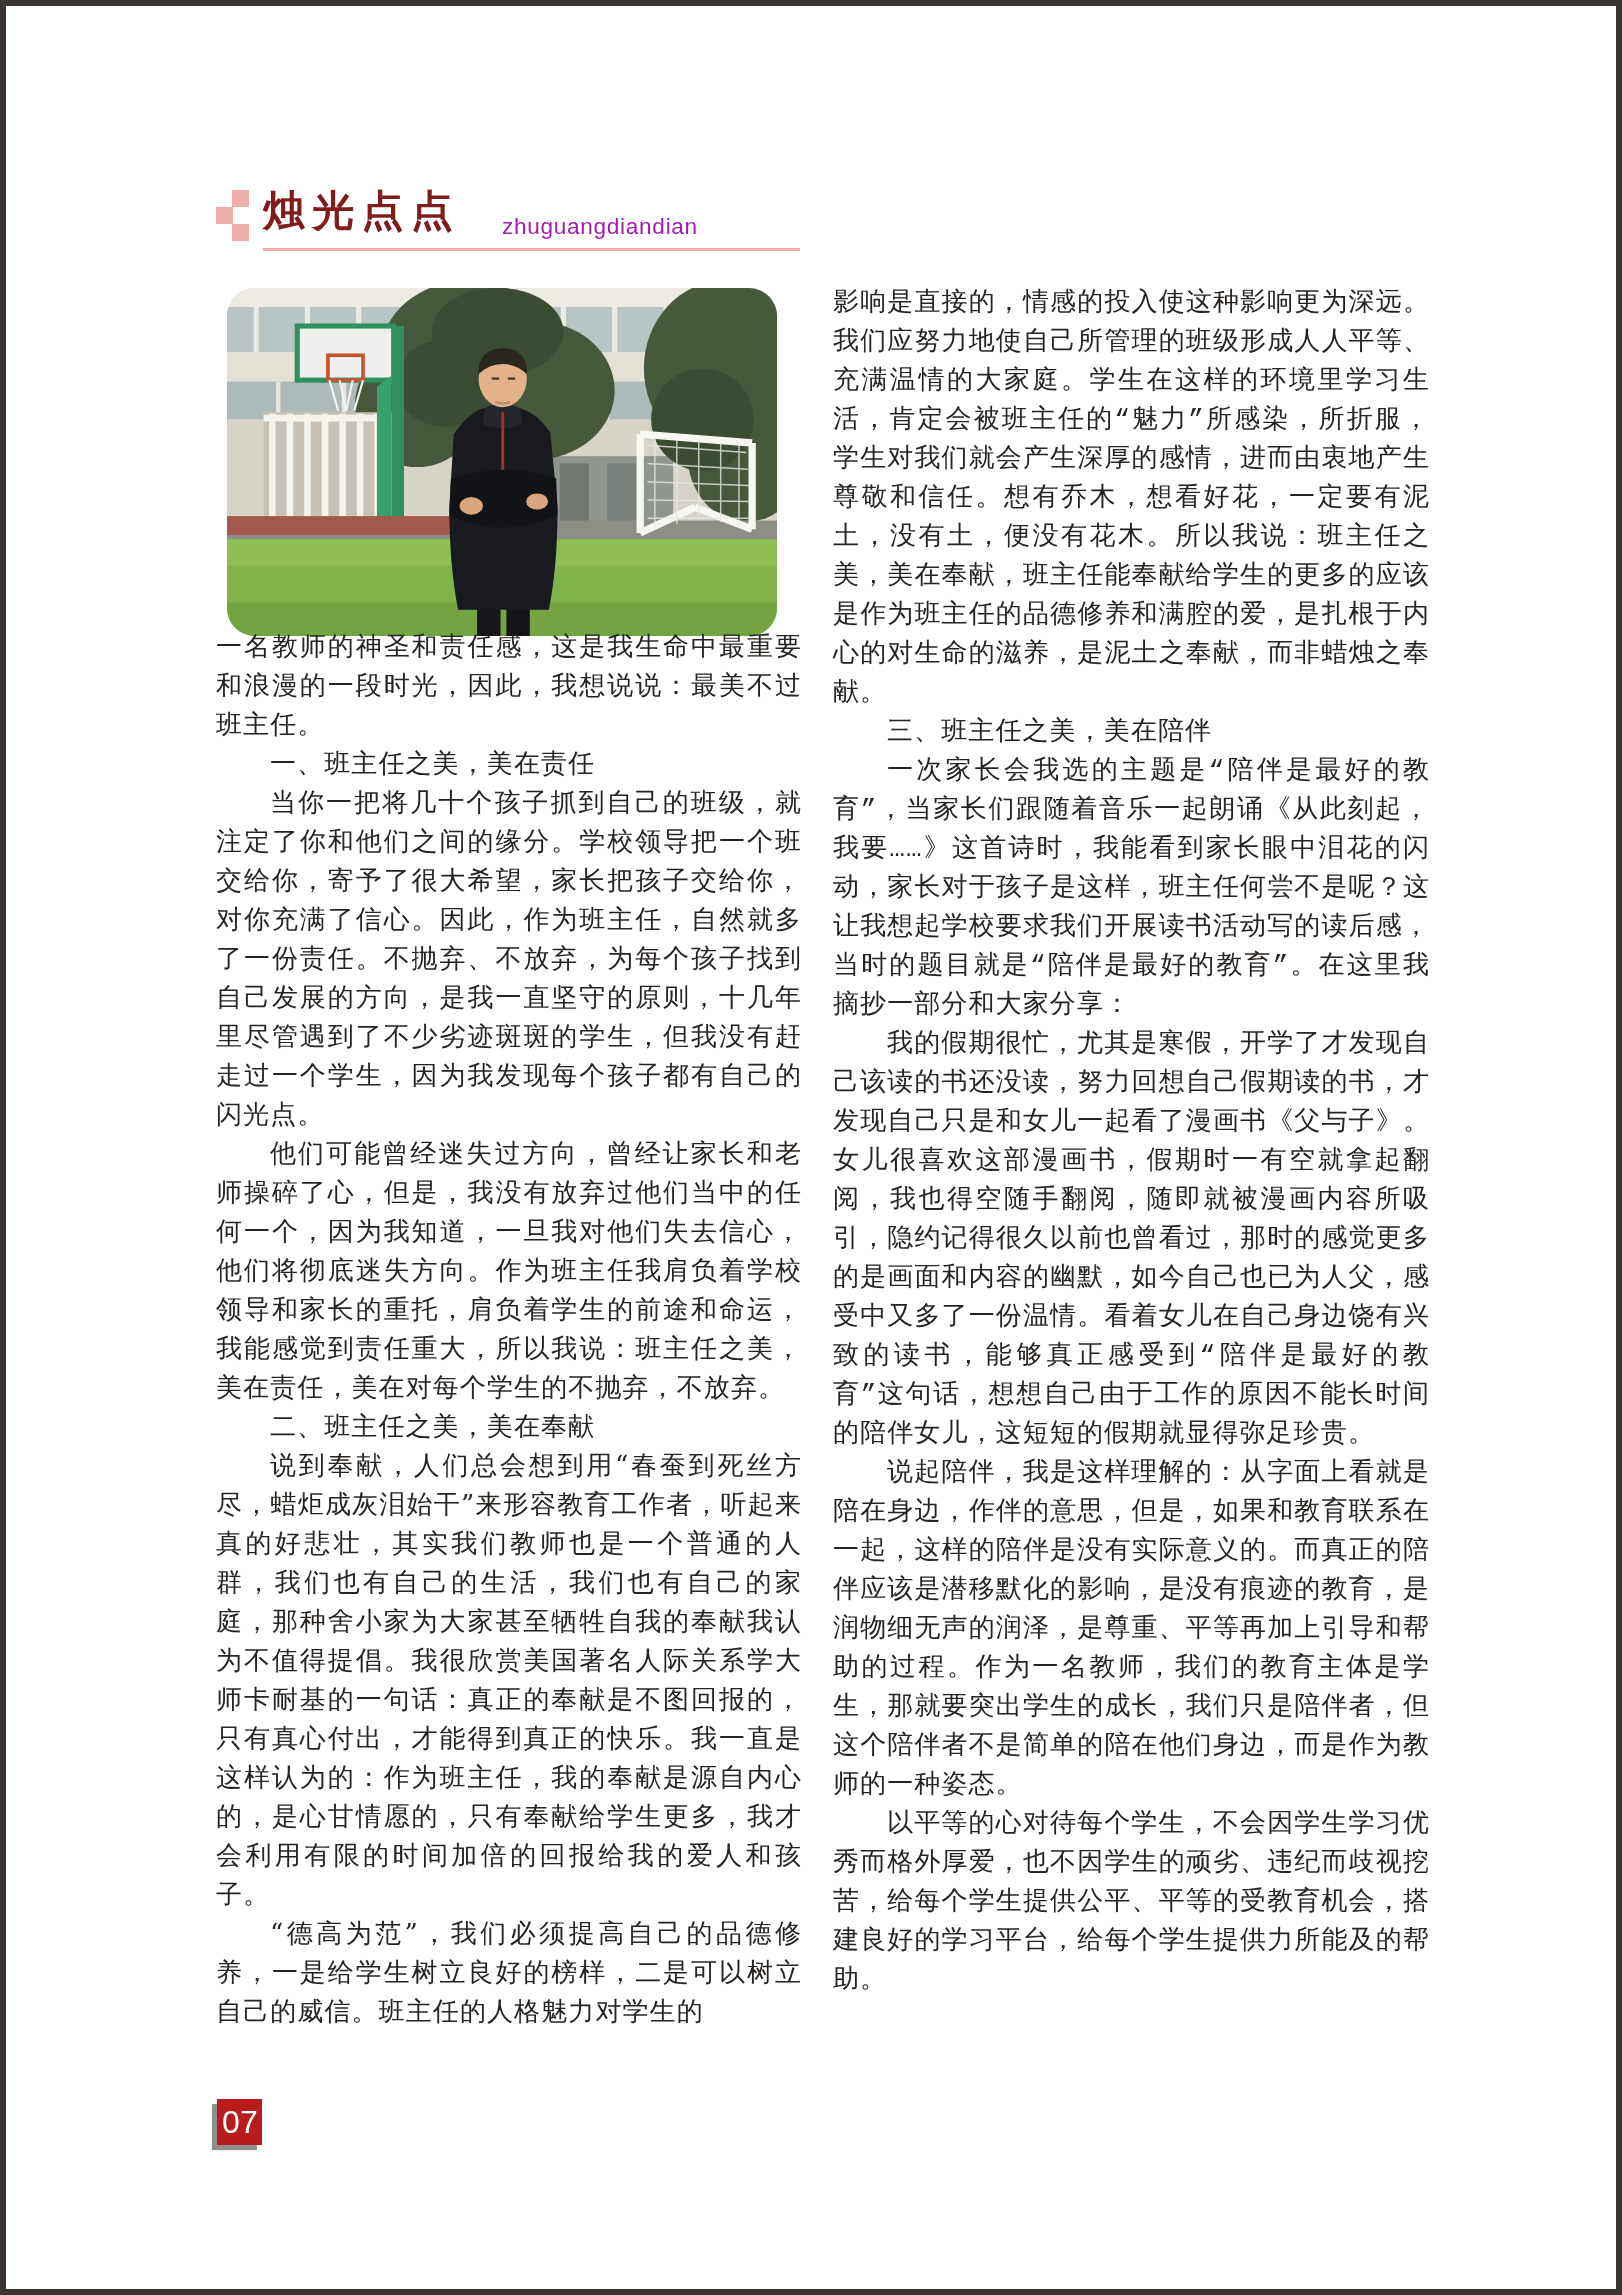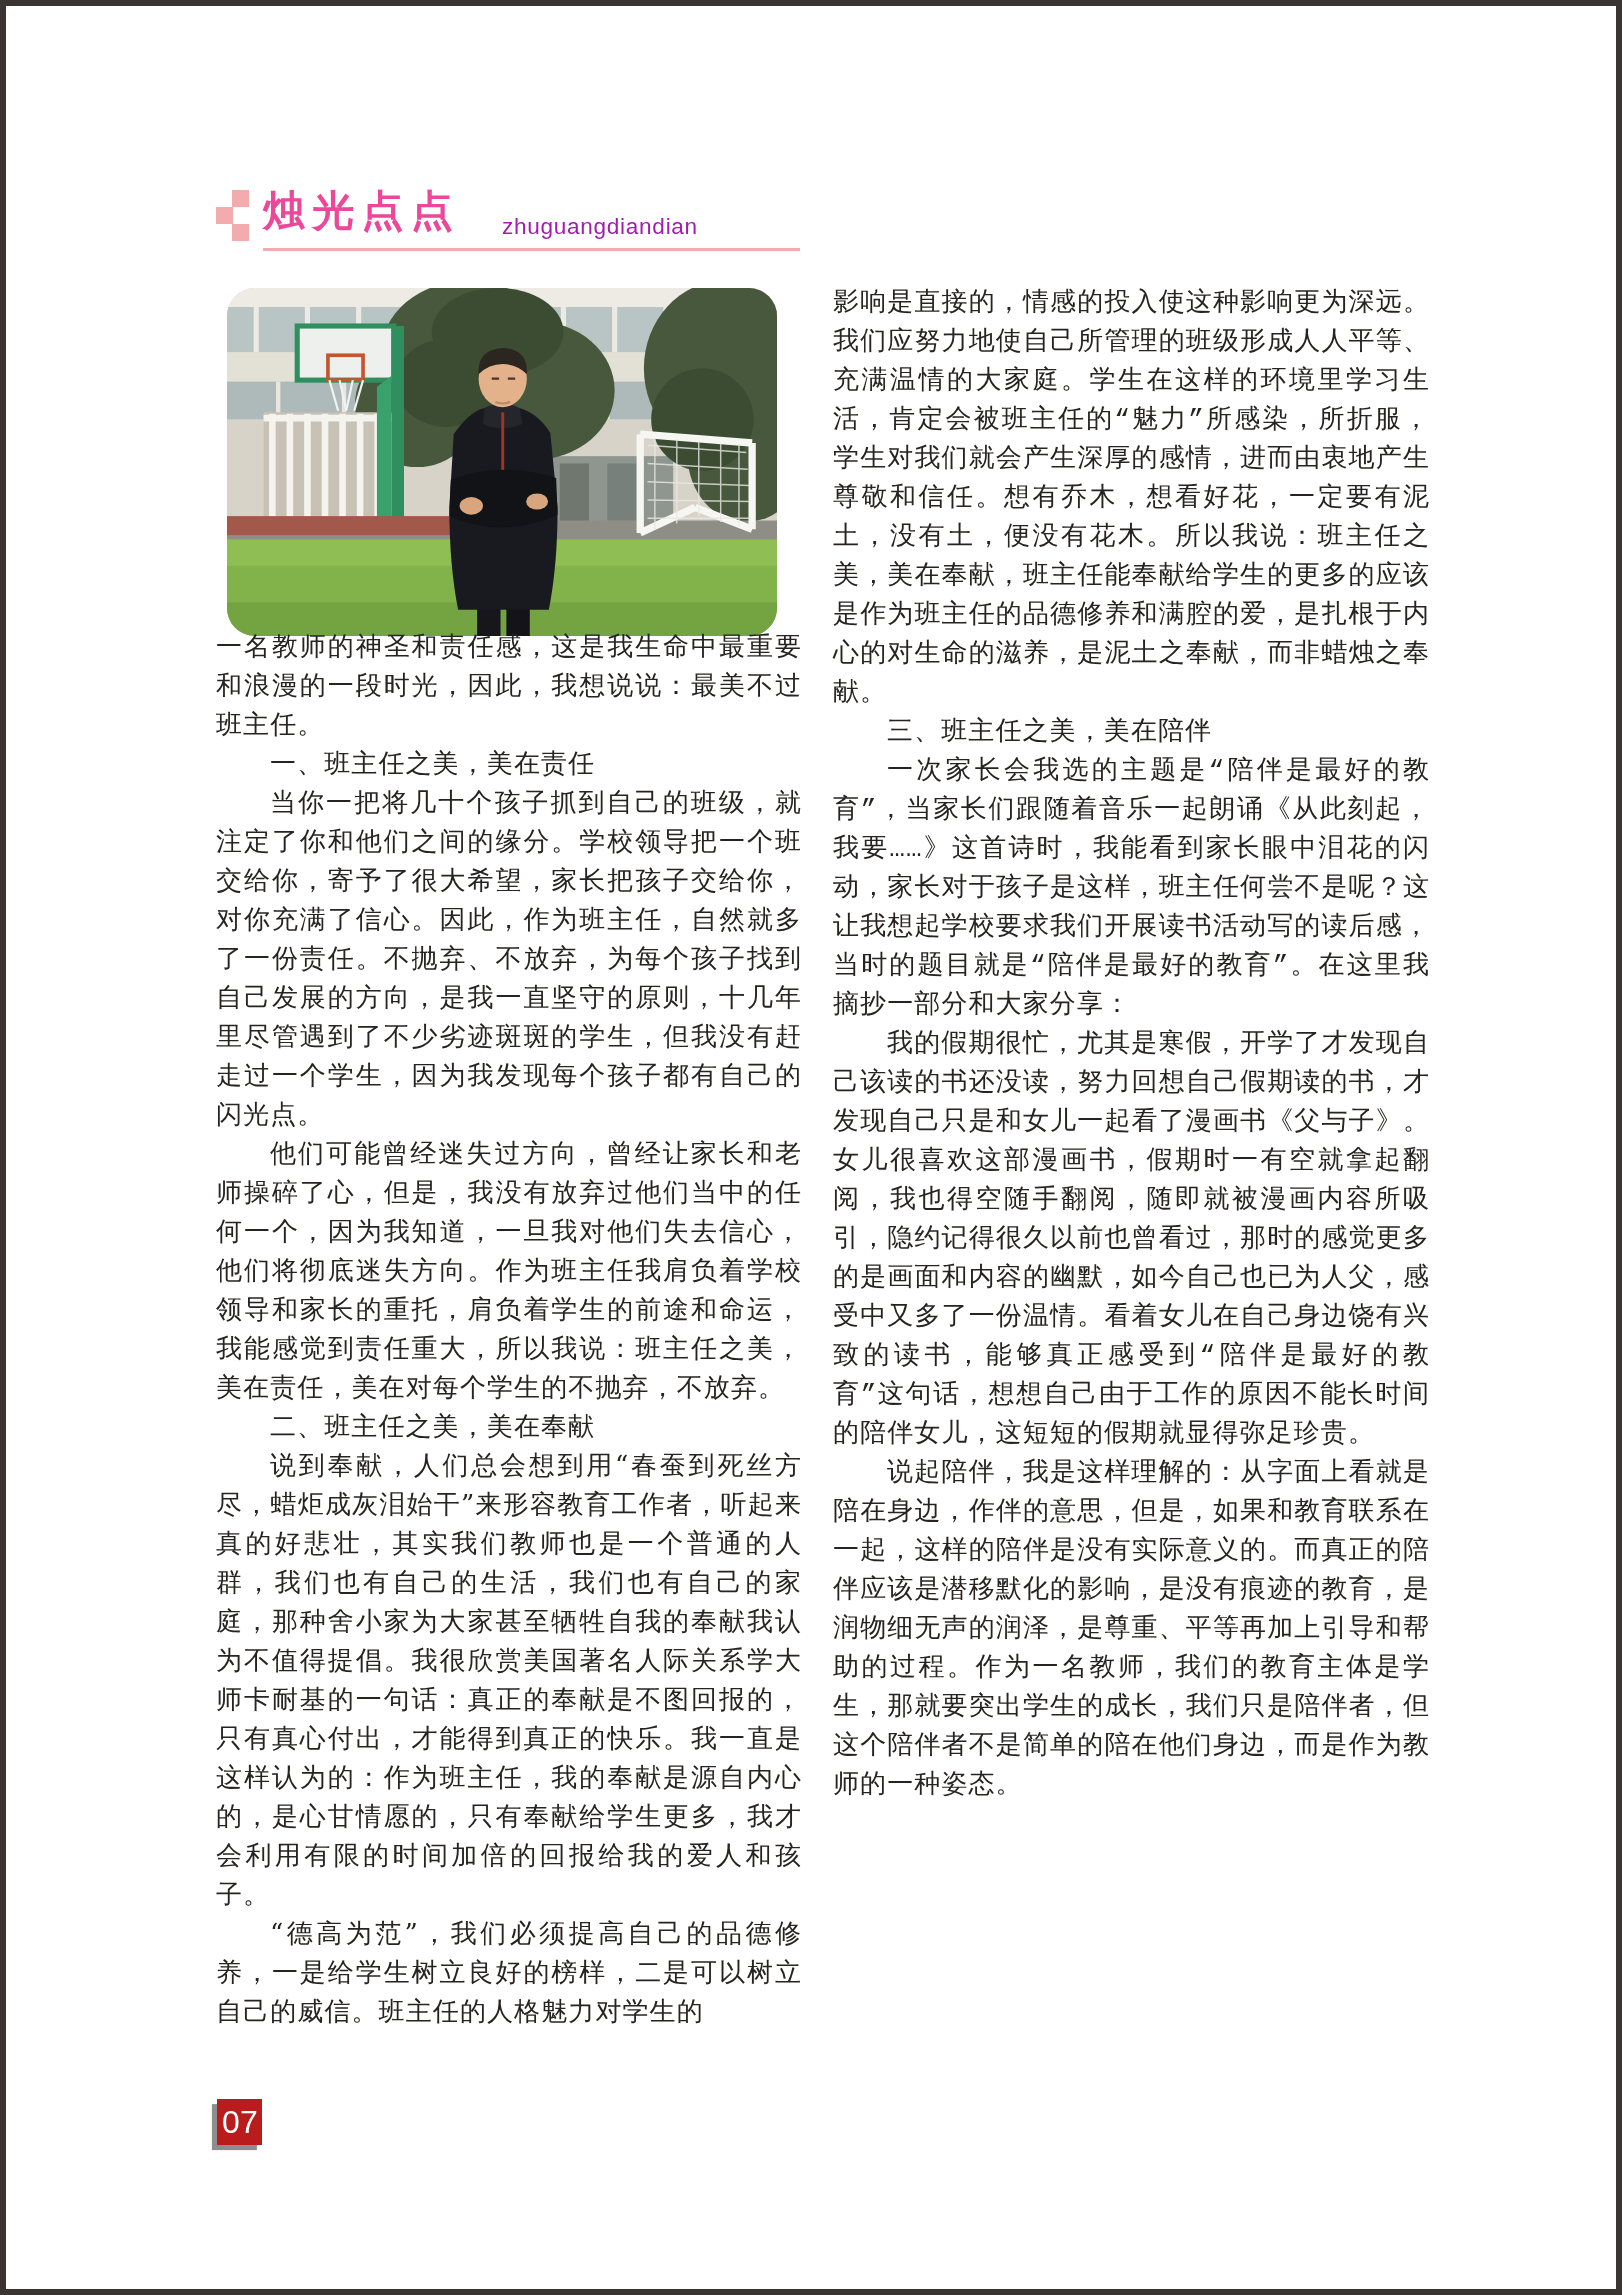--- a/index.html
+++ b/index.html
@@ -9,21 +9,21 @@
     background:#ffffff;
     border:6.6px solid #3a3432;
     box-sizing:border-box;
     overflow:hidden;
     font-family:"DejaVu Serif","Liberation Serif",serif;
   }
   
   .logo-sq{position:absolute;width:17px;height:17px;background:#f2acae;}
   .brand-title{
     position:absolute;left:257px;top:184px;
-    font-size:42px;font-weight:bold;color:#ec4899;
+    font-size:42px;font-weight:bold;color:#7f1d1d;
     letter-spacing:7.3px;line-height:1;
     font-family:"DejaVu Sans","Liberation Sans",sans-serif;
   }
   .brand-sub{
     position:absolute;left:496px;top:210px;
     font-size:22.6px;color:#a21caf;letter-spacing:0.7px;line-height:1;
     font-family:"Liberation Sans","DejaVu Sans",sans-serif;
   }
   .brand-rule{
     position:absolute;left:257px;top:242px;width:537px;height:2.9px;
@@ -182,18 +182,19 @@
       <p class="para indent">二、班主任之美，美在奉献</p>
       <p class="para indent">说到奉献，人们总会想到用“春蚕到死丝方尽，蜡炬成灰泪始干”来形容教育工作者，听起来真的好悲壮，其实我们教师也是一个普通的人群，我们也有自己的生活，我们也有自己的家庭，那种舍小家为大家甚至牺牲自我的奉献我认为不值得提倡。我很欣赏美国著名人际关系学大师卡耐基的一句话：真正的奉献是不图回报的，只有真心付出，才能得到真正的快乐。我一直是这样认为的：作为班主任，我的奉献是源自内心的，是心甘情愿的，只有奉献给学生更多，我才会利用有限的时间加倍的回报给我的爱人和孩子。</p>
       <p class="para indent">“德高为范”，我们必须提高自己的品德修养，一是给学生树立良好的榜样，二是可以树立自己的威信。班主任的人格魅力对学生的</p>
     </div>
   <div class="col col-right">
       <p class="para">影响是直接的，情感的投入使这种影响更为深远。我们应努力地使自己所管理的班级形成人人平等、充满温情的大家庭。学生在这样的环境里学习生活，肯定会被班主任的“魅力”所感染，所折服，学生对我们就会产生深厚的感情，进而由衷地产生尊敬和信任。想有乔木，想看好花，一定要有泥土，没有土，便没有花木。所以我说：班主任之美，美在奉献，班主任能奉献给学生的更多的应该是作为班主任的品德修养和满腔的爱，是扎根于内心的对生命的滋养，是泥土之奉献，而非蜡烛之奉献。</p>
       <p class="para indent">三、班主任之美，美在陪伴</p>
       <p class="para indent">一次家长会我选的主题是“陪伴是最好的教育”，当家长们跟随着音乐一起朗诵《从此刻起，我要……》这首诗时，我能看到家长眼中泪花的闪动，家长对于孩子是这样，班主任何尝不是呢？这让我想起学校要求我们开展读书活动写的读后感，当时的题目就是“陪伴是最好的教育”。在这里我摘抄一部分和大家分享：</p>
       <p class="para indent">我的假期很忙，尤其是寒假，开学了才发现自己该读的书还没读，努力回想自己假期读的书，才发现自己只是和女儿一起看了漫画书《父与子》。女儿很喜欢这部漫画书，假期时一有空就拿起翻阅，我也得空随手翻阅，随即就被漫画内容所吸引，隐约记得很久以前也曾看过，那时的感觉更多的是画面和内容的幽默，如今自己也已为人父，感受中又多了一份温情。看着女儿在自己身边饶有兴致的读书，能够真正感受到“陪伴是最好的教育”这句话，想想自己由于工作的原因不能长时间的陪伴女儿，这短短的假期就显得弥足珍贵。</p>
       <p class="para indent">说起陪伴，我是这样理解的：从字面上看就是陪在身边，作伴的意思，但是，如果和教育联系在一起，这样的陪伴是没有实际意义的。而真正的陪伴应该是潜移默化的影响，是没有痕迹的教育，是润物细无声的润泽，是尊重、平等再加上引导和帮助的过程。作为一名教师，我们的教育主体是学生，那就要突出学生的成长，我们只是陪伴者，但这个陪伴者不是简单的陪在他们身边，而是作为教师的一种姿态。</p>
+      <p class="para indent">以平等的心对待每个学生，不会因学生学习优秀而格外厚爱，也不因学生的顽劣、违纪而歧视挖苦，给每个学生提供公平、平等的受教育机会，搭建良好的学习平台，给每个学生提供力所能及的帮助。</p>
     </div>
 
   <div class="pagenum">07</div>
 
 </div>
 
 
 </body></html>

